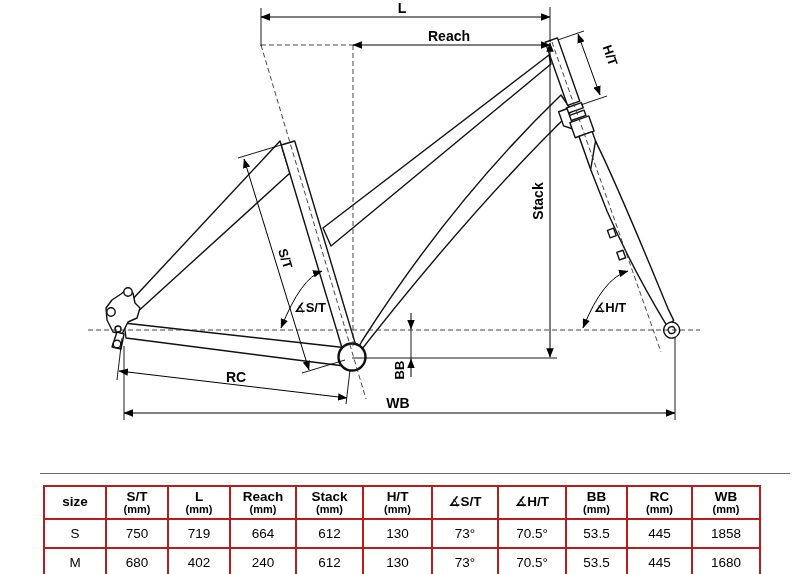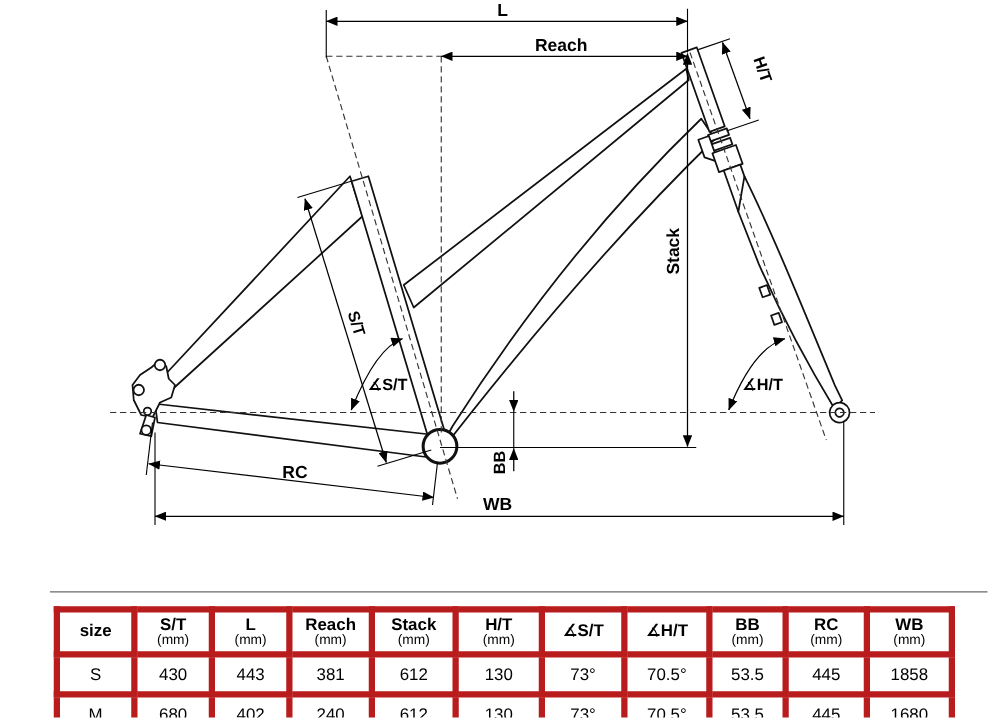--- a/index.html
+++ b/index.html
@@ -9,26 +9,26 @@
   .frame-part{fill:#fff;stroke:#111;stroke-width:1.4;stroke-linejoin:round;}
   .dim{fill:none;stroke:#000;stroke-width:1;}
   .ext{fill:none;stroke:#000;stroke-width:0.9;}
   .dash{fill:none;stroke:#333;stroke-width:0.9;stroke-dasharray:5 3;}
   .dimlabel{font-family:"Liberation Sans","DejaVu Sans",sans-serif;
             font-weight:bold;font-size:14px;fill:#000;}
   .dimlabel.small{font-size:13px;}
   #divider{position:absolute;left:40px;top:473px;width:750px;height:1px;background:#6a6a6a;}
   #geo-table{position:absolute;left:43px;top:485px;width:717px;
              border-collapse:collapse;table-layout:fixed;}
-  #geo-table td,#geo-table th{border:5px solid #b91c1c;text-align:center;vertical-align:middle;
+  #geo-table td,#geo-table th{border:2px solid #b91c1c;text-align:center;vertical-align:middle;
              padding:0;font-size:13.5px;background:#fff;}
   #geo-table{border:2px solid #000;}
   #geo-table thead th{height:31px;font-weight:bold;line-height:1.05;}
   #geo-table tbody td{height:27px;font-weight:normal;}
-  .hunit{font-weight:normal;font-size:11px;display:block;}
+  .hunit{font-weight:bold;font-size:11px;display:block;}
   .hlabel{display:block;}
 </style>
 </head>
 <body>
 
 <svg id="diagram" width="800" height="474" viewBox="0 0 800 474" xmlns="http://www.w3.org/2000/svg">
   <defs>
     <marker id="arr" viewBox="0 0 10 8" refX="9.6" refY="4" markerWidth="9.5" markerHeight="7.5" orient="auto-start-reverse">
       <path d="M0,0 L10,4 L0,8 Z" fill="#000"></path>
     </marker>
@@ -205,23 +205,23 @@
         </th>
       <th>
           <span class="hlabel">WB</span>
           <span class="hunit">(mm)</span>
         </th>
     </tr>
   </thead>
   <tbody>
     <tr>
       <td>S</td>
-      <td>430</td>
-      <td>443</td>
-      <td>381</td>
+      <td>750</td>
+      <td>719</td>
+      <td>664</td>
       <td>612</td>
       <td>130</td>
       <td>73°</td>
       <td>70.5°</td>
       <td>53.5</td>
       <td>445</td>
       <td>1858</td>
     </tr>
     <tr>
       <td>M</td>

